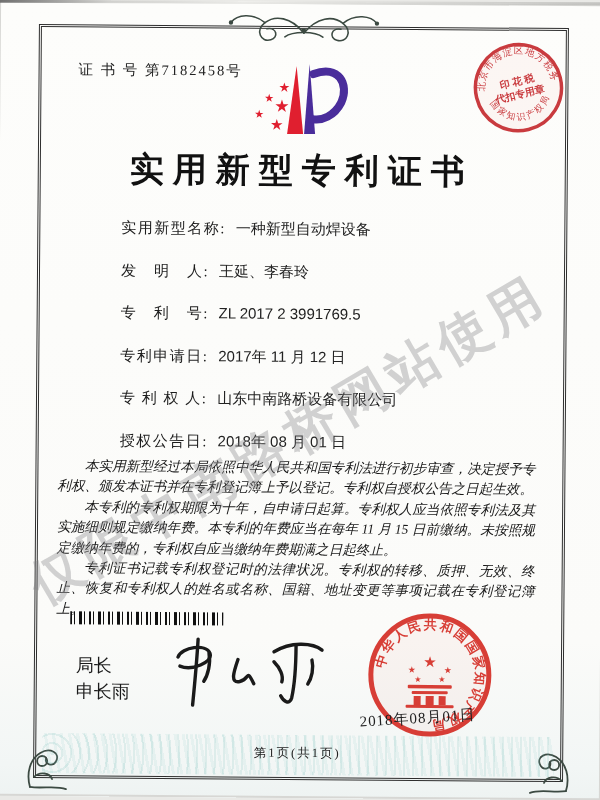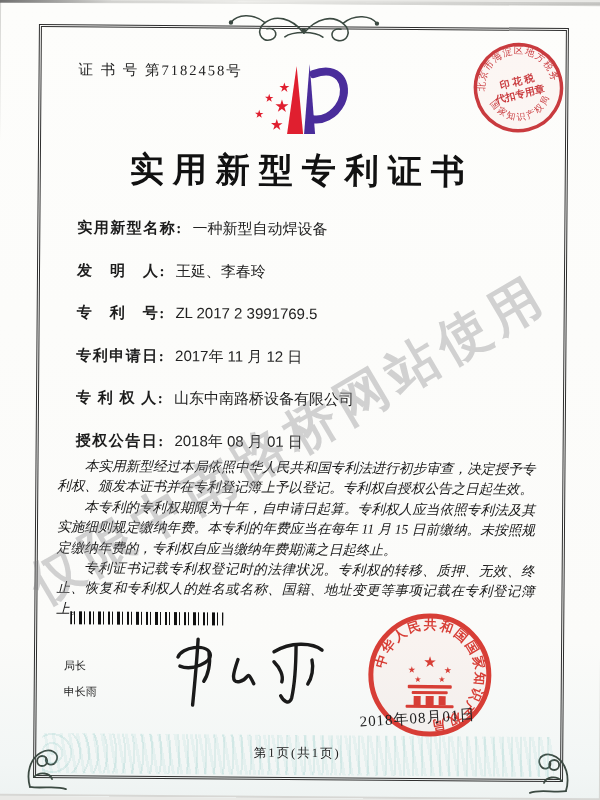--- a/index.html
+++ b/index.html
@@ -40,35 +40,35 @@
   }
   .logo{position:absolute;left:238px;top:60px;}
   .tax-stamp{position:absolute;left:474px;top:38px;transform:rotate(-14deg);opacity:.9;}
   .title{
     position:absolute;left:0;top:146px;width:100%;text-align:center;
     font-size:34px;font-weight:bold;color:#111;letter-spacing:9px;
     font-family:"Liberation Serif", serif;
   }
   .fields{position:absolute;left:80px;top:218px;width:430px;}
   .field-row{height:42.5px;font-size:15px;white-space:nowrap;}
-  .field-label{font-weight:bold;color:#1c1c1c;letter-spacing:1.5px;}
+  .field-label{font-weight:normal;color:#1c1c1c;letter-spacing:1.5px;margin-left:44px;}
   .field-value{color:#222;font-family:"Liberation Sans", sans-serif;margin-left:6px;}
   .body-text{
     position:absolute;left:62px;top:456px;width:478px;
     font-size:13.6px;line-height:1.5;color:#181818;text-align:justify;
     font-style:italic;font-family:"Liberation Serif", serif;
   }
   .body-text p{margin:0;text-indent:2em;}
   .barcode{
     position:absolute;left:76px;top:611px;width:153px;height:13px;
     background:repeating-linear-gradient(90deg,
       #111 0 2px, transparent 2px 4px, #111 4px 5px, transparent 5px 9px,
       #111 9px 12px, transparent 12px 14px, #111 14px 15px, transparent 15px 19px);
   }
-  .director{position:absolute;left:70px;top:652px;font-size:11px;color:#1b1b1b;line-height:26px;}
+  .director{position:absolute;left:82px;top:652px;font-size:18px;color:#1b1b1b;line-height:26px;}
   .signature{position:absolute;left:168px;top:624px;}
   .seal{position:absolute;left:370px;top:606px;opacity:.95;}
   .issue-date{
     position:absolute;left:366px;top:706px;font-size:15px;color:#222;
     transform:rotate(-4deg);letter-spacing:1px;z-index:5;
   }
   .footer{
     position:absolute;left:0;top:743px;width:100%;text-align:center;
     font-size:12.5px;color:#222;letter-spacing:2px;
   }

